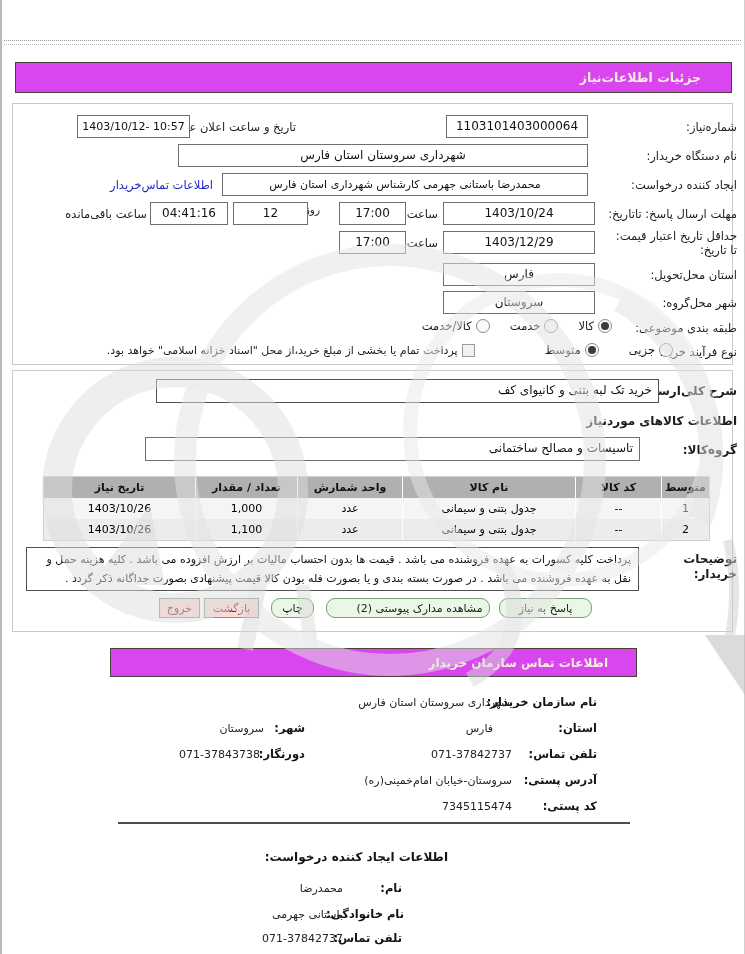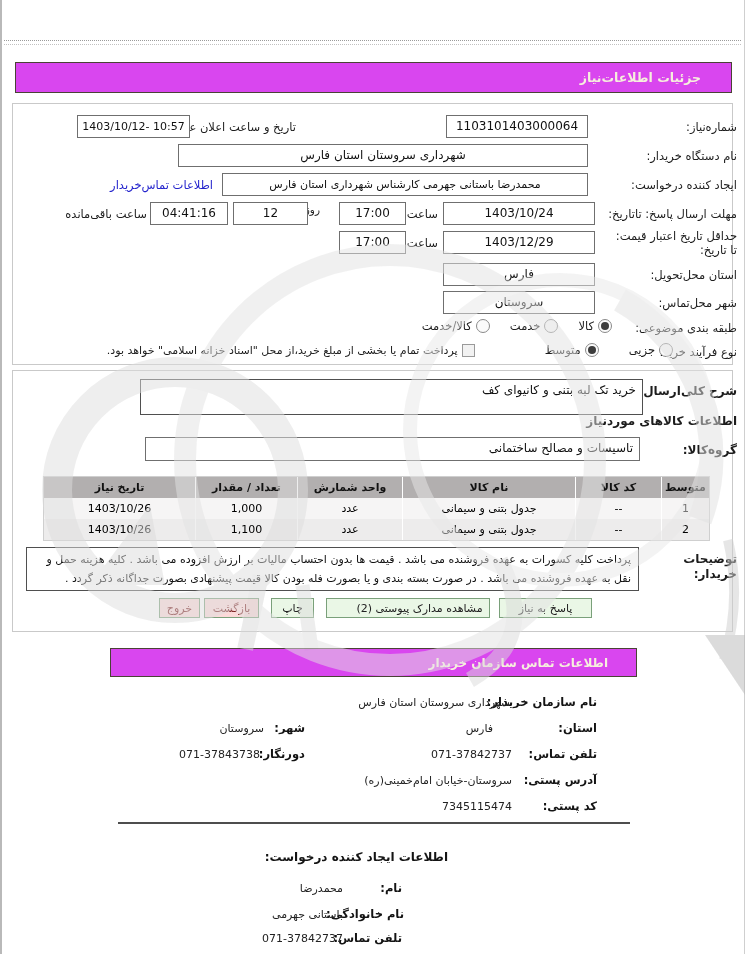--- a/index.html
+++ b/index.html
@@ -27,21 +27,21 @@
   .tcell{height:21px;line-height:21px;text-align:center;box-sizing:border-box;border-left:1px solid #fff;overflow:hidden;white-space:nowrap;}
   .tcell:last-child{border-left:none;}
   .thead .tcell{background:#b2afaf;font-weight:bold;color:#111;}
   .r0 .tcell{background:#f6f5f5;}
   .r1 .tcell{background:#edecec;}
   .c-row{width:48px;} .c-code{width:86px;} .c-name{width:173px;} .c-unit{width:105px;} .c-qty{width:102px;} .c-date{width:151px;}
   .notesbox{position:absolute;border:1px solid #4f4f4f;background:#fff;box-sizing:border-box;
             font-size:11px;color:#111;text-align:right;padding:2px 7px;line-height:19px;}
   .btn{position:absolute;height:20px;display:flex;align-items:center;justify-content:center;
        font-size:11px;color:#222;border:1px solid #7aa07a;box-sizing:border-box;cursor:pointer;white-space:nowrap;}
-  .btn.green{background:#eaf7e6;}
+  .btn.green{background:#eaf7e6;border-radius:9px;}
   .btn.pink{background:#fcd9d9;color:#7c2020;}
   .cl{position:absolute;font-size:11.5px;font-weight:bold;color:#141414;white-space:nowrap;}
   .cv{position:absolute;font-size:11px;color:#222;white-space:nowrap;}
   .divider{position:absolute;height:0;border-top:2px solid #4d4d4d;}
   .wm{position:absolute;left:0;top:0;pointer-events:none;opacity:.5;}
   .ltr{direction:ltr;unicode-bidi:embed;display:inline-block;}
 </style>
 </head>
 <body>
 
@@ -104,21 +104,21 @@
   <div class="lbl" style="top:236px;right:307px;">ساعت</div>
   <div class="box" style="top:231px;right:339px;width:67px;">
     <span class="ltr">17:00</span>
   </div>
 
   <div class="lbl" style="top:268px;right:8px;">استان محل‌تحویل:</div>
   <div class="box" style="top:263px;right:150px;width:152px;">
     <span>فارس</span>
   </div>
 
-  <div class="lbl" style="top:296px;right:8px;">شهر محل‌تماس:</div>
+  <div class="lbl" style="top:296px;right:8px;">شهر محل‌گروه:</div>
   <div class="box" style="top:291px;right:150px;width:152px;">
     <span>سروستان</span>
   </div>
 
   <div class="lbl" style="top:321px;right:8px;">طبقه بندی موضوعی:</div>
   <div class="optgrp" style="top:319px;right:133px;gap:20px;">
     <span class="opt">
       <span class="radio sel"></span>
       <span>کالا</span>
     </span>
@@ -144,21 +144,21 @@
     </span>
     <span class="opt" style="margin-right:40px;font-size:11px;">
       <span class="chk"></span>
       <span>پرداخت تمام یا بخشی از مبلغ خرید،از محل "اسناد خزانه اسلامی" خواهد بود.</span>
     </span>
   </div>
 
   <div class="panel" style="top:370px;left:12px;width:721px;height:262px;"></div>
 
   <div class="lbl b" style="top:384px;right:8px;font-size:12px;">شرح کلی‌ارسال:</div>
-  <div class="box ra" style="top:379px;right:102px;width:503px;height:36px;border-color:#4f4f4f;">
+  <div class="box ra" style="top:379px;right:86px;width:503px;height:24px;border-color:#4f4f4f;">
     <span>خرید تک لبه بتنی و کانیوای کف</span>
   </div>
 
   <div class="lbl b" style="top:414px;right:8px;font-size:12px;">اطلاعات  کالاهای موردنیاز</div>
 
   <div class="lbl b" style="top:443px;right:8px;font-size:12px;">گروه‌کالا:</div>
   <div class="box ra" style="top:437px;right:105px;width:495px;height:24px;">
     <span>تاسیسات و مصالح ساختمانی</span>
   </div>
 

